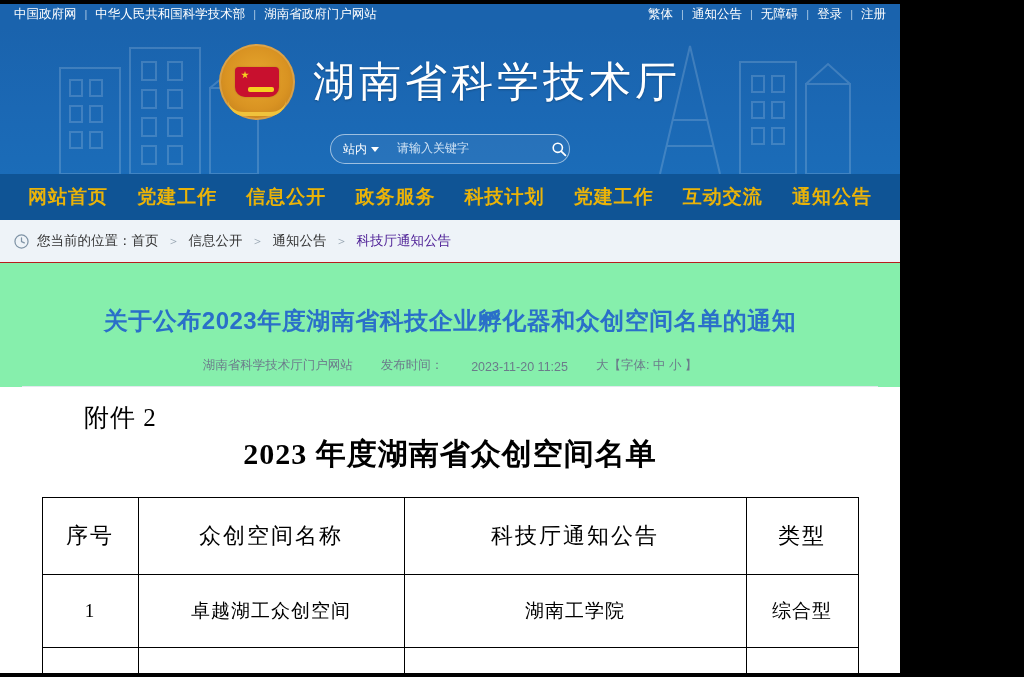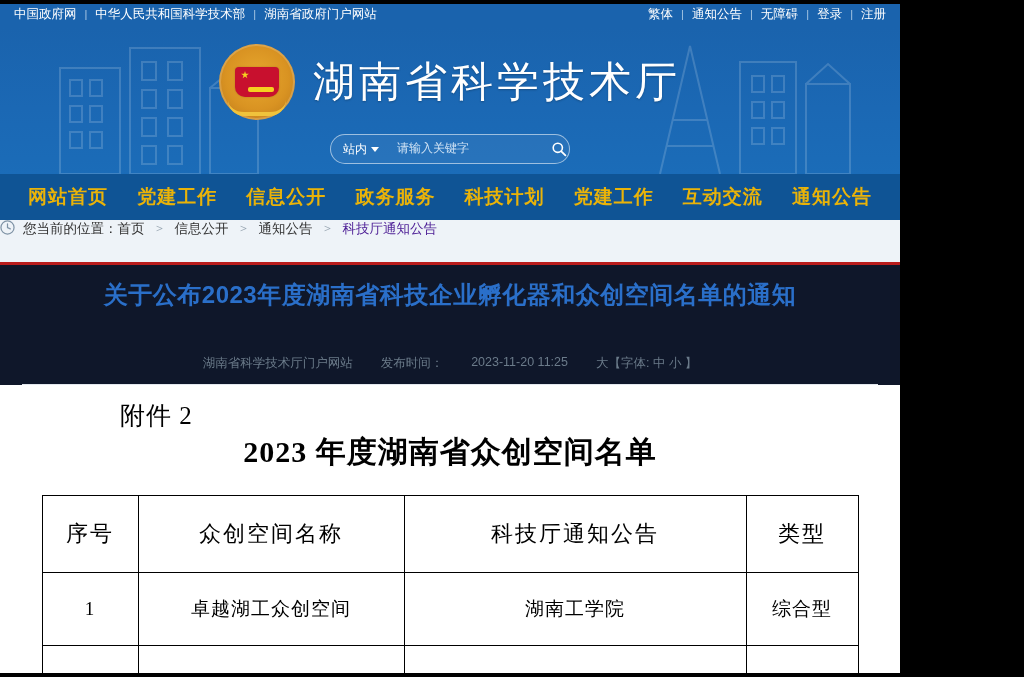--- a/index.html
+++ b/index.html
@@ -208,54 +208,55 @@
     font-weight: bold;
     letter-spacing: 1px;
     white-space: nowrap;
     cursor: pointer;
   }
 
   
   .crumb {
     height: 42px;
     background: #eef3f8;
-    border-bottom: 3px solid #b91c1c;
-    display: flex;
-    align-items: flex-start;
+    border-bottom: 1px solid #b91c1c;
+    display: flex;
+    align-items: center;
+    padding-left: 14px;
     font-size: 13.5px;
     color: #333333;
   }
   .home-icon {
     width: 15px; height: 15px;
     margin-right: 8px;
     display: inline-block;
   }
   .crumb .arrow {
     margin: 0 9px;
     color: #9aa7b3;
     font-size: 12px;
   }
   .crumb .last { color: #4c1d95; }
 
   
   .article {
-    background: #0f172a;
-    padding-top: 14px;
+    background: #86efac;
+    padding-top: 42px;
   }
   .article-title {
     text-align: center;
     color: #2a6fc9;
     font-size: 24px;
     font-weight: bold;
     letter-spacing: 0.5px;
   }
   .article-meta {
-    margin-top: 44px;
-    display: flex;
-    align-items: flex-start;
+    margin-top: 20px;
+    display: flex;
+    align-items: flex-end;
     justify-content: center;
     font-size: 12.5px;
     color: #6b7b8a;
   }
   .article-meta .m {
     margin: 0 14px;
   }
   .font-ctrl { color: #6b7b8a; }
 
   
@@ -266,21 +267,21 @@
 
   
   .doc {
     background: #ffffff;
     padding: 14px 0 0 0;
     font-family: "Liberation Serif", serif;
     color: #000000;
   }
   .attachment-label {
     font-size: 25px;
-    margin-left: 120px;
+    margin-left: 84px;
     letter-spacing: 1px;
   }
   .doc-title {
     text-align: center;
     font-size: 30px;
     font-weight: bold;
     letter-spacing: 1px;
   }
   table.doc-table {
     margin: 22px auto 0 auto;

